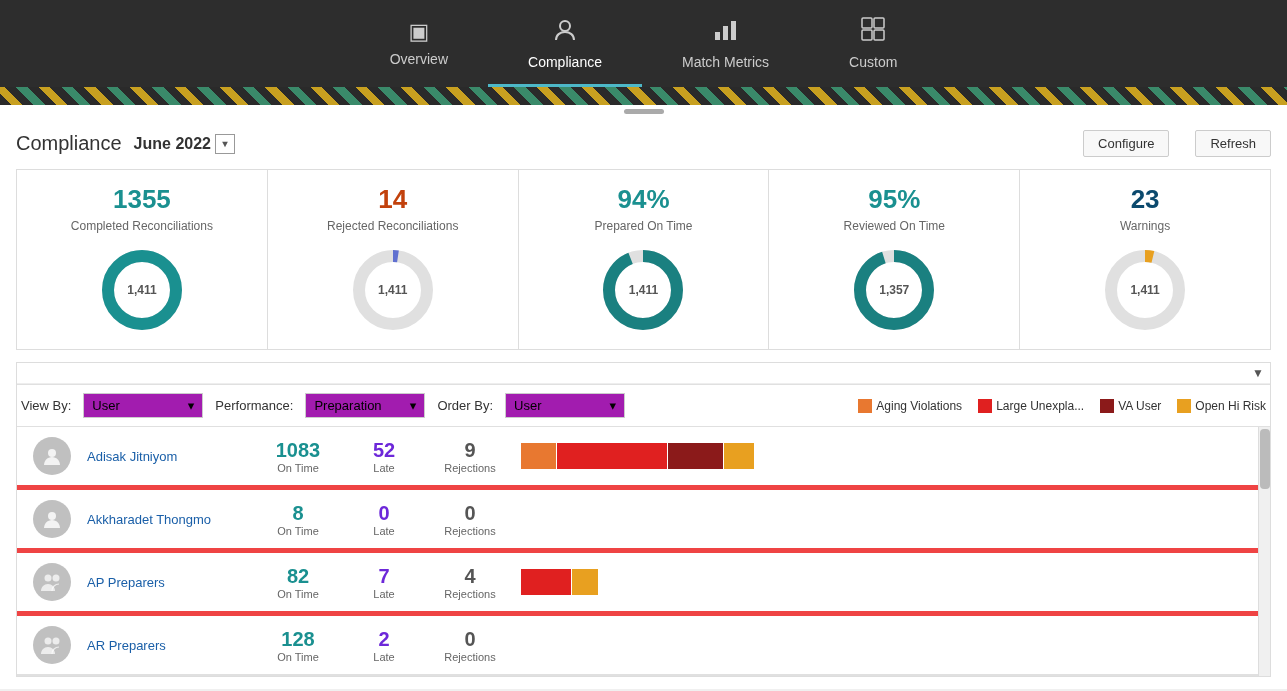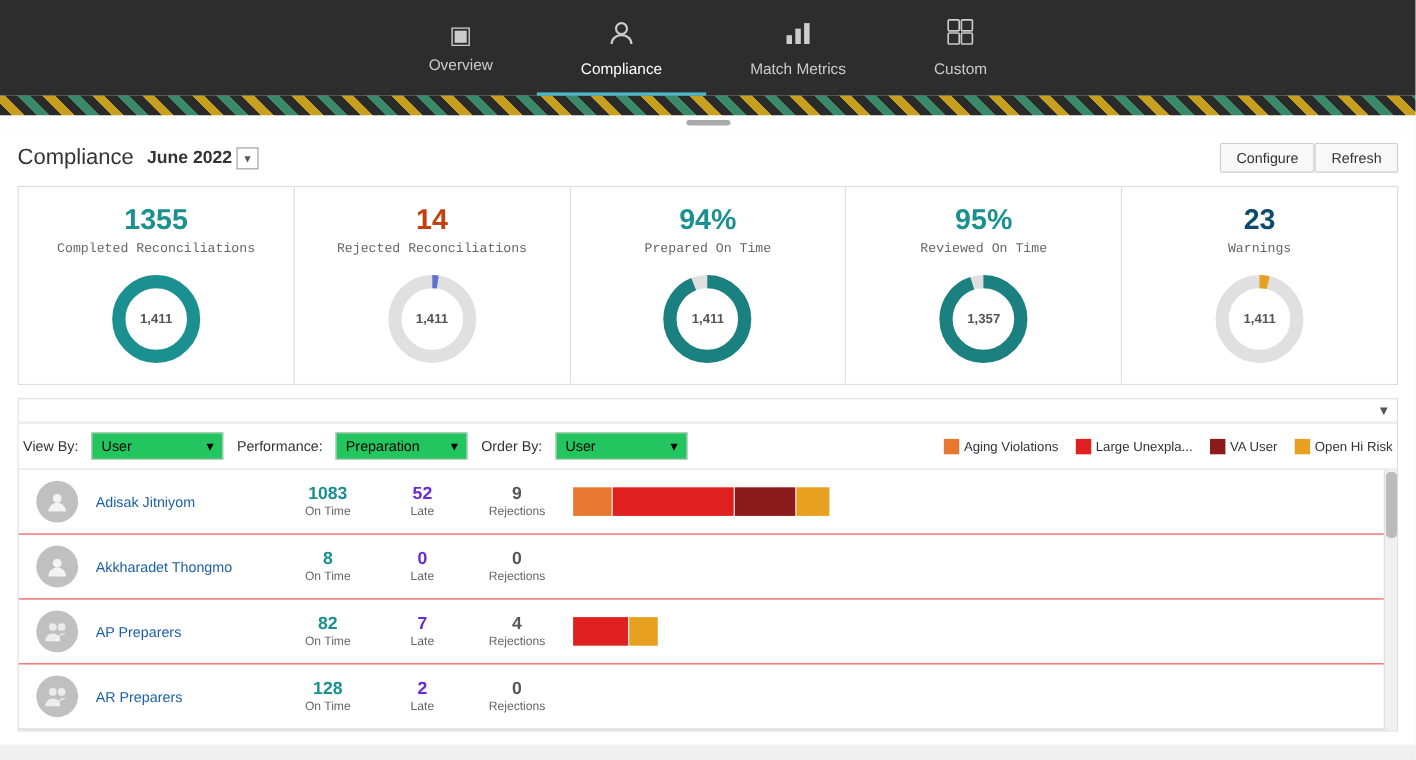--- a/index.html
+++ b/index.html
@@ -91,21 +91,21 @@
       height: 20px;
       border: 1px solid #999;
       display: flex;
       align-items: center;
       justify-content: center;
       font-size: 10px;
       color: #555;
     }
     .header-right {
       display: flex;
-      gap: 0;
+      gap: 26px;
       padding-left: 12px;
     }
     .btn {
       padding: 5px 14px;
       border: 1px solid #ccc;
       background: #f8f8f8;
       cursor: pointer;
       font-size: 13px;
       color: #333;
       border-radius: 2px;
@@ -129,21 +129,20 @@
     }
     .kpi-card:last-child { border-right: none; }
     .kpi-number {
       font-size: 26px;
       font-weight: bold;
     }
     .kpi-label {
       font-size: 12px;
       color: #666;
       text-align: center;
-      font-family: Liberation Mono, monospace;
     }
     .kpi-chart-area {
       display: flex;
       align-items: flex-end;
       justify-content: center;
       margin-top: 8px;
     }
     .donut-container {
       position: relative;
       width: 90px;
@@ -180,21 +179,21 @@
     .control-label {
       font-size: 13px;
       color: #333;
       white-space: nowrap;
     }
     .control-select {
       display: flex;
       align-items: center;
       border: 1px solid #ccc;
       padding: 4px 8px;
-      background: #22c55e;
+      background: #a21caf;
       cursor: pointer;
       font-size: 13px;
       min-width: 120px;
       justify-content: space-between;
     }
     .legend-area {
       display: flex;
       gap: 16px;
       align-items: center;
       margin-left: auto;
@@ -207,21 +206,21 @@
       color: #333;
     }
     .legend-dot {
       width: 14px;
       height: 14px;
     }
     .user-row {
       display: flex;
       align-items: center;
       padding: 10px 16px;
-      border-bottom: 1px solid #ef4444;
+      border-bottom: 5px solid #ef4444;
       gap: 16px;
     }
     .user-avatar {
       width: 38px;
       height: 38px;
       background: #c0c0c0;
       border-radius: 50%;
       display: flex;
       align-items: center;
       justify-content: center;
@@ -249,21 +248,21 @@
       flex-shrink: 0;
     }
     .metric-block {
       display: flex;
       flex-direction: column;
       align-items: center;
       width: 70px;
       flex-shrink: 0;
     }
     .metric-num {
-      font-size: 16px;
+      font-size: 20px;
       font-weight: bold;
     }
     .metric-sub {
       font-size: 11px;
       color: #666;
     }
     .on-time-color { color: #1a9090; }
     .late-color { color: #6d28d9; }
     .rejection-color { color: #555; }
     .bar-chart {

